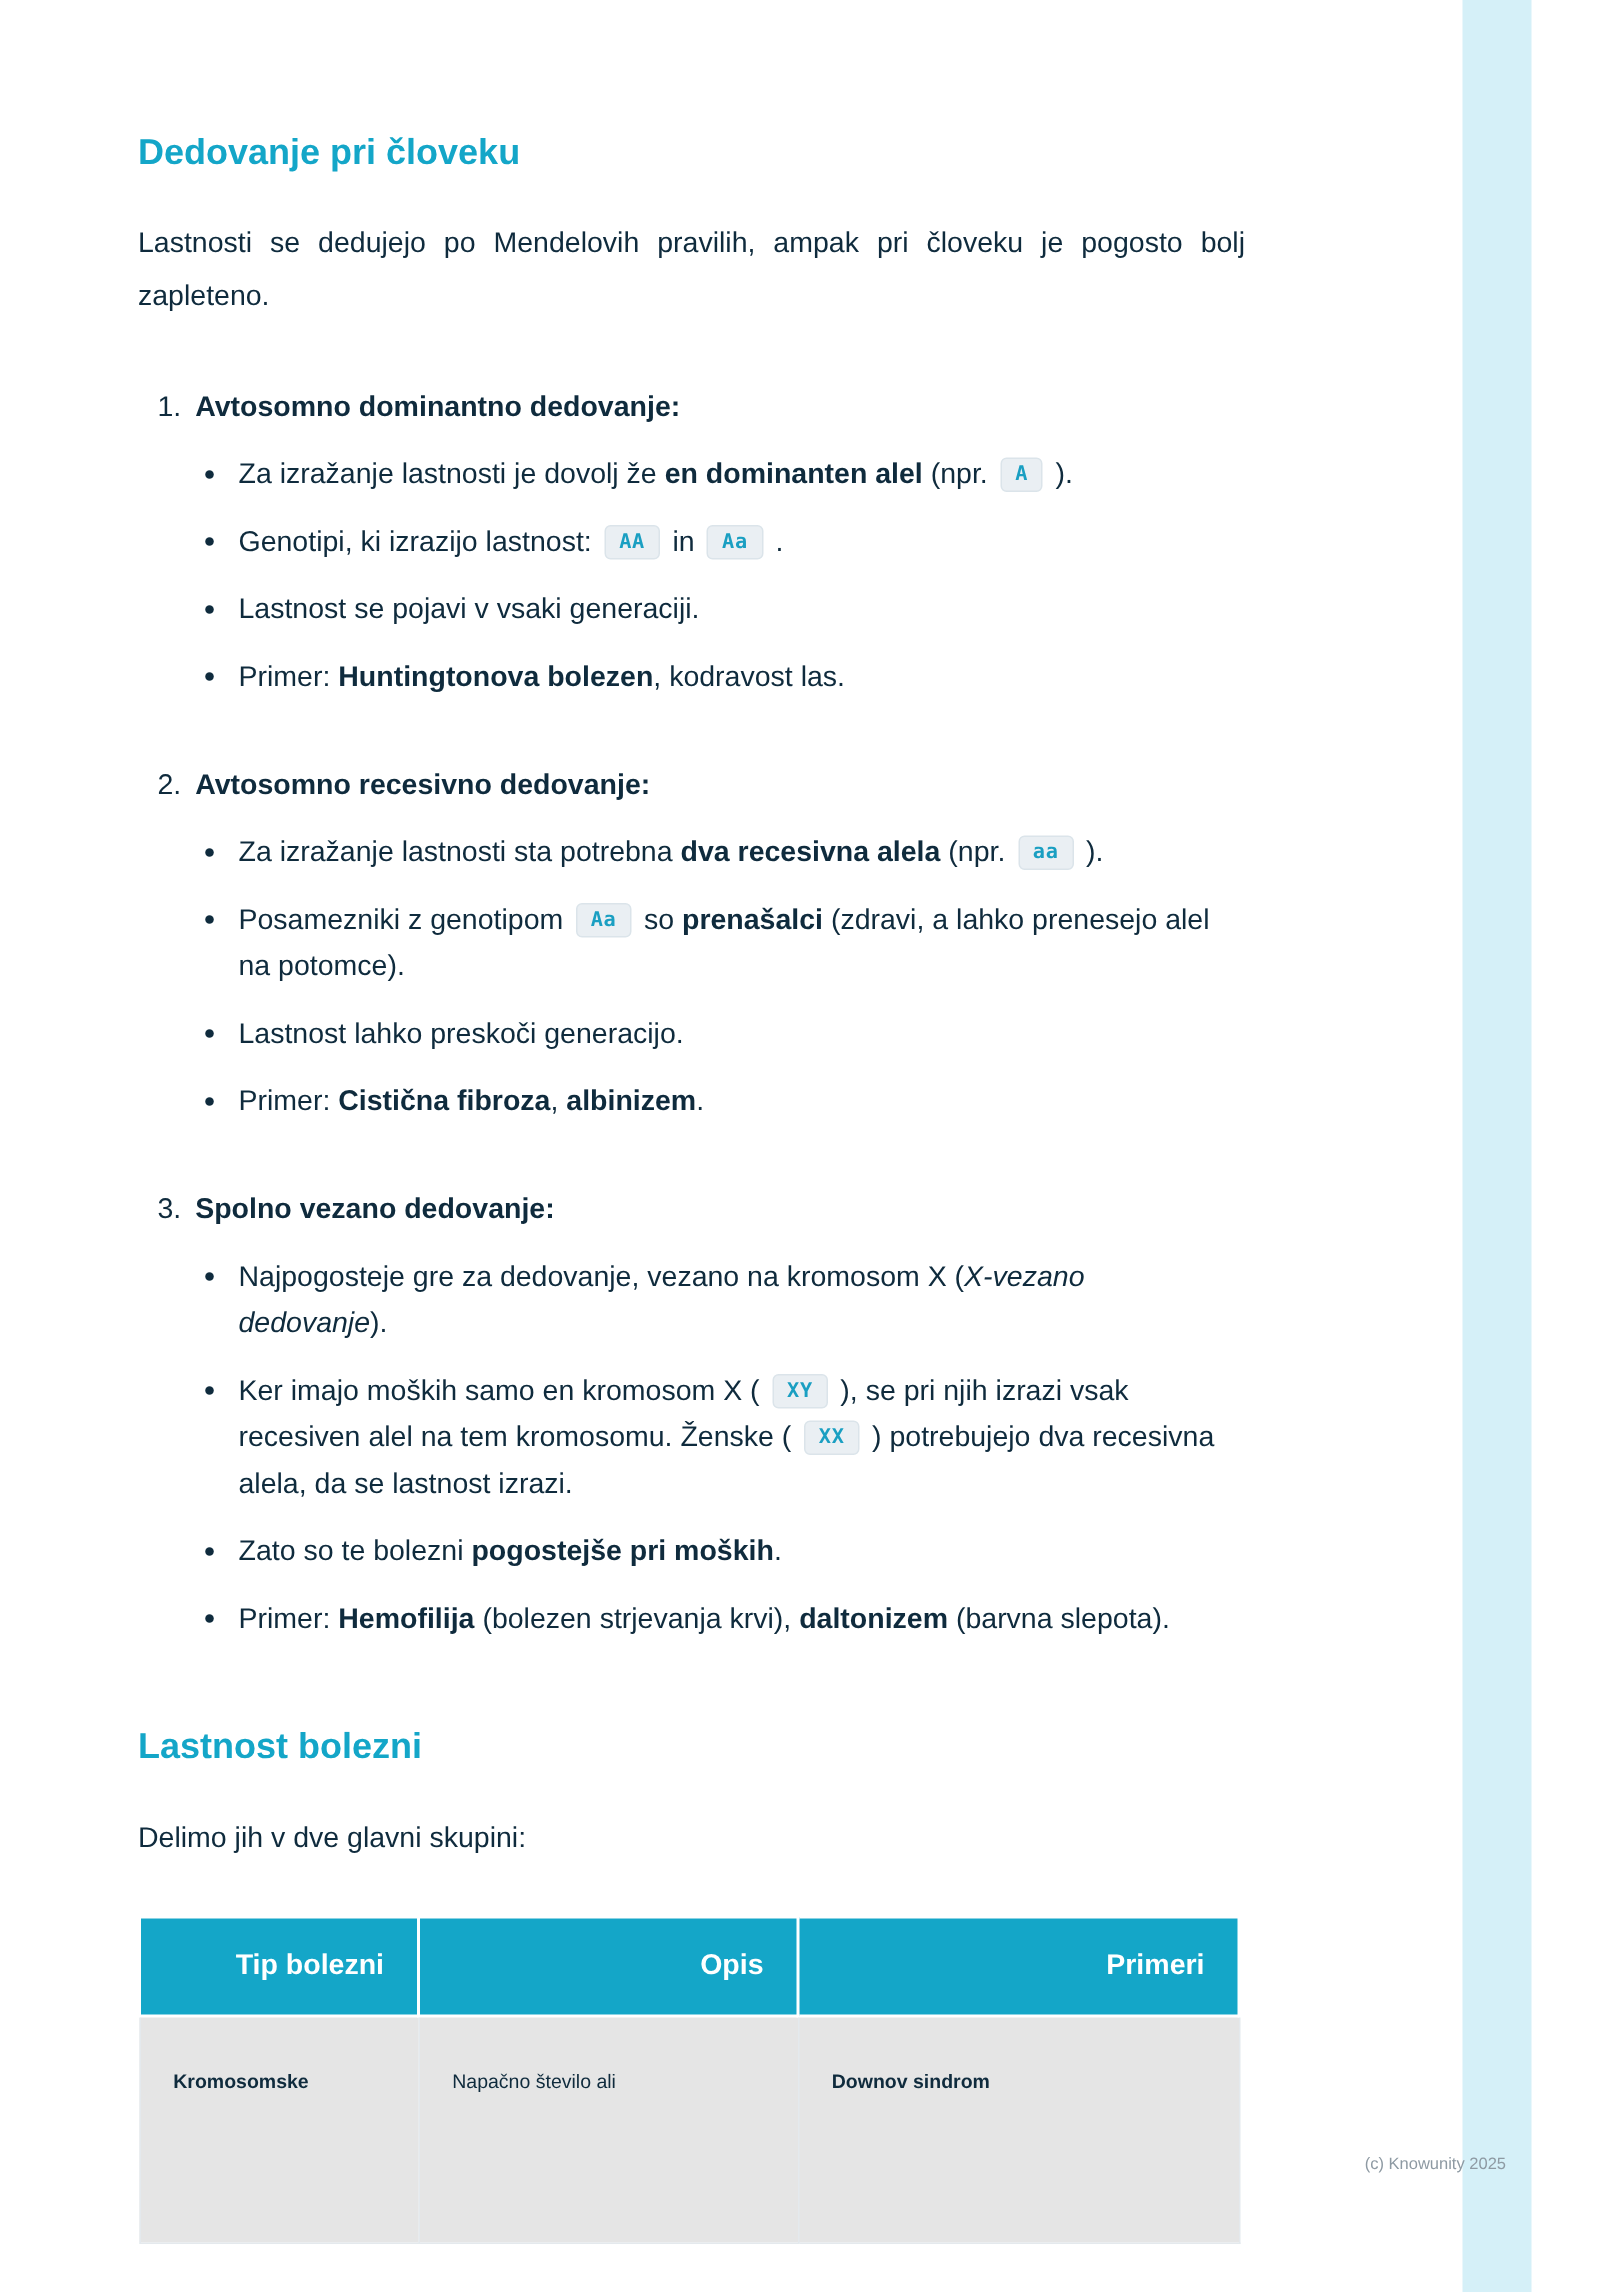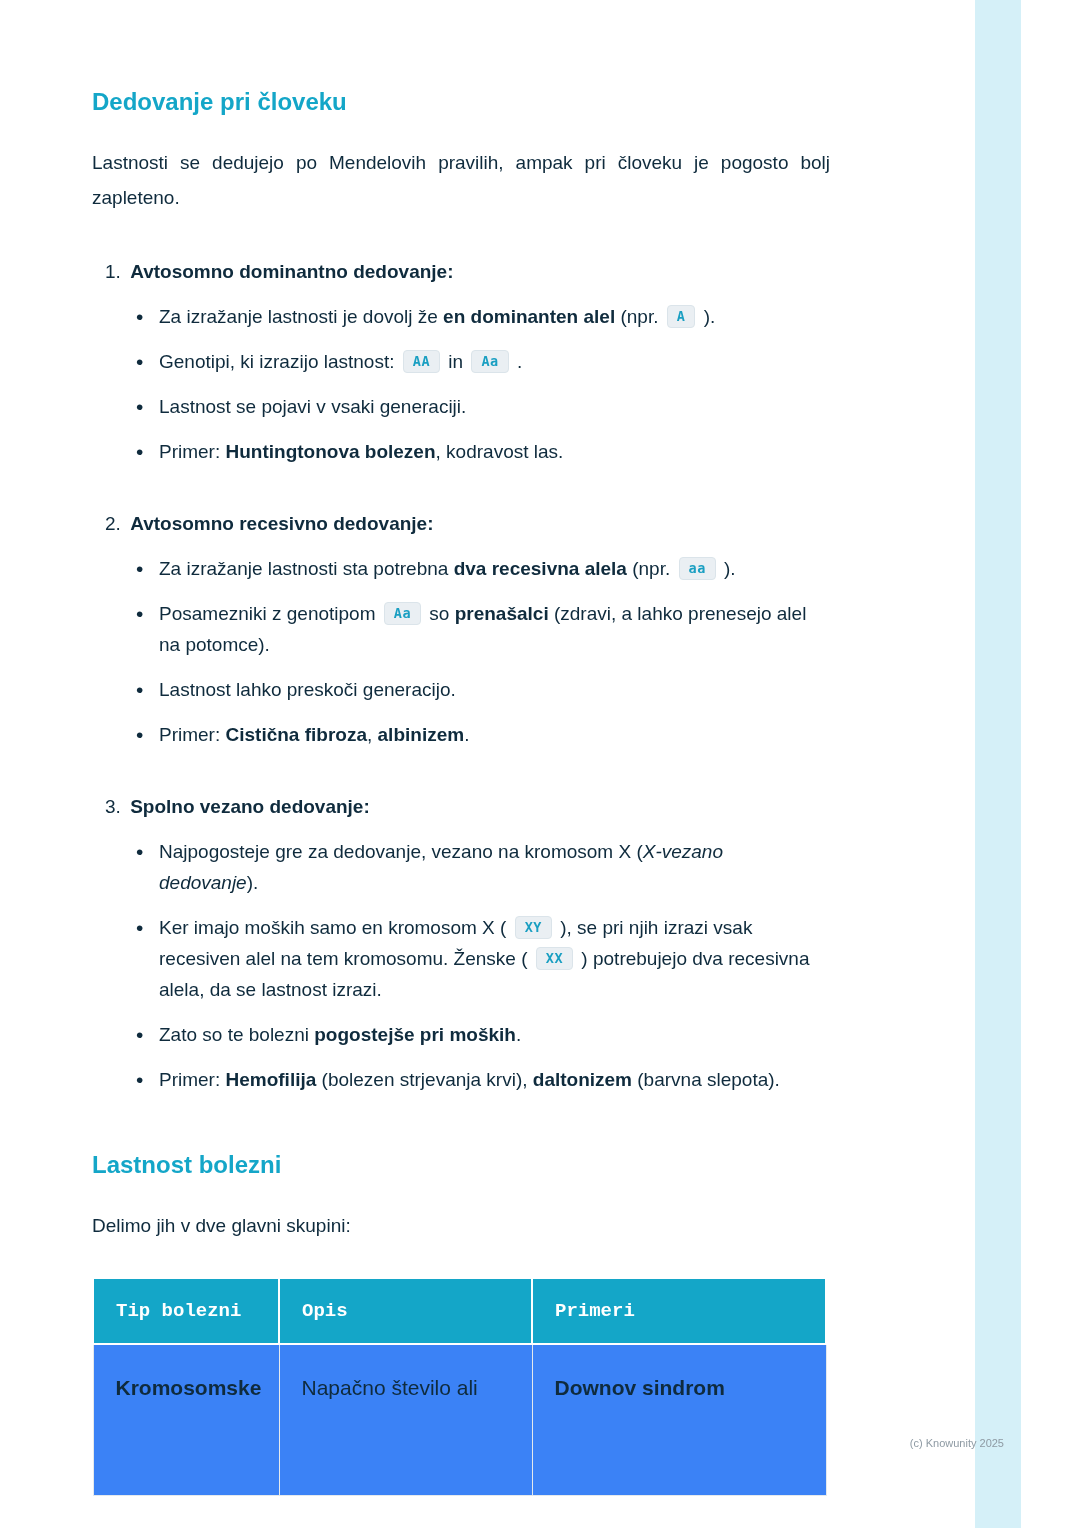--- a/index.html
+++ b/index.html
@@ -106,32 +106,31 @@
     margin-top:34px;
     width:733px;
     border-collapse:collapse;
     table-layout:fixed;
   }
   table.diseases-table th{
     background:var(--table-header-bg);
     color:#ffffff;
     font-size:19px;
     font-weight:700;
-    text-align:left;
+    text-align:right;
     padding:21px 22px;
     border:2px solid #ffffff;
-    font-family:Liberation Mono, monospace;
   }
   table.diseases-table th:nth-child(1){width:186px;}
   table.diseases-table th:nth-child(2){width:253px;}
   table.diseases-table th:nth-child(3){width:294px;}
   table.diseases-table td{
-    background:#3b82f6;
+    background:#e5e5e5;
     border:1px solid var(--table-border);
-    font-size:21px;
+    font-size:13px;
     line-height:30px;
     vertical-align:top;
     padding:28px 22px 92px 22px;
     color:var(--body-text);
   }
   .footer{
     position:absolute;
     top:1437px;
     right:76px;
     font-size:11px;

